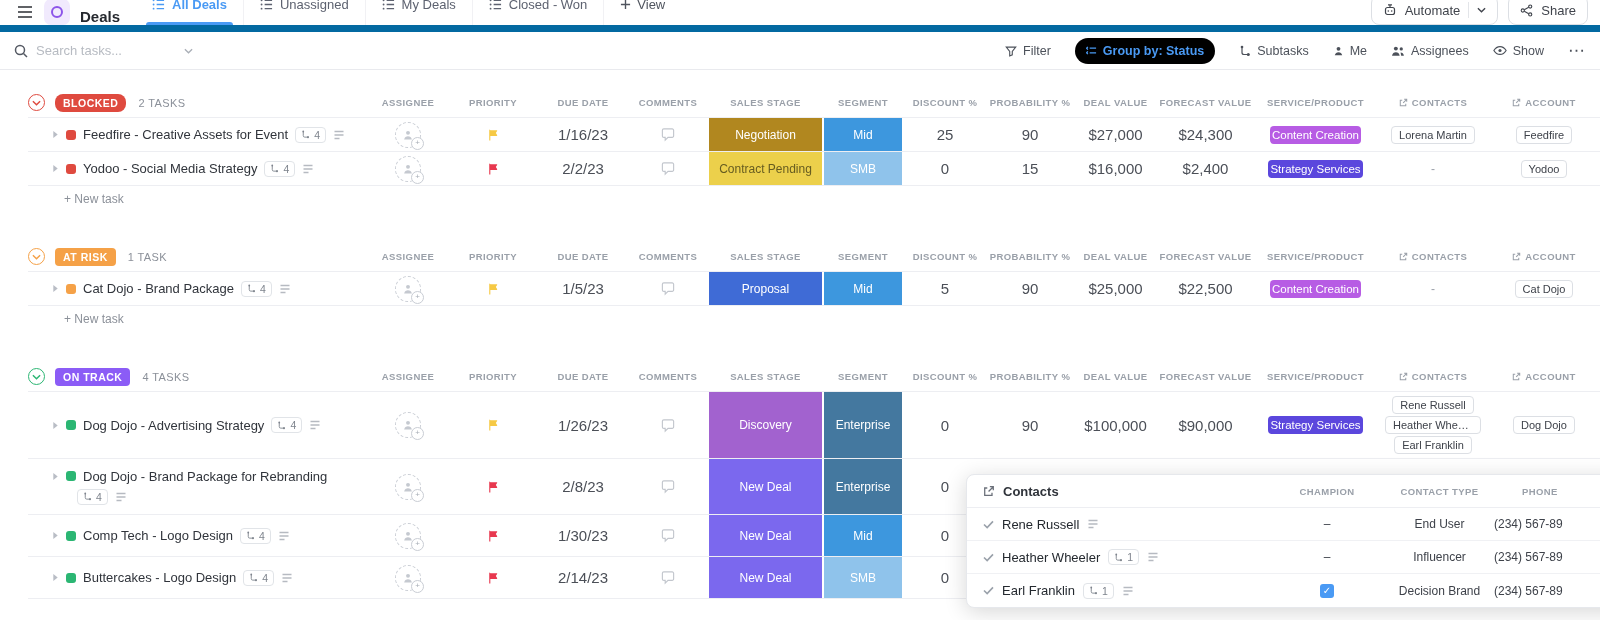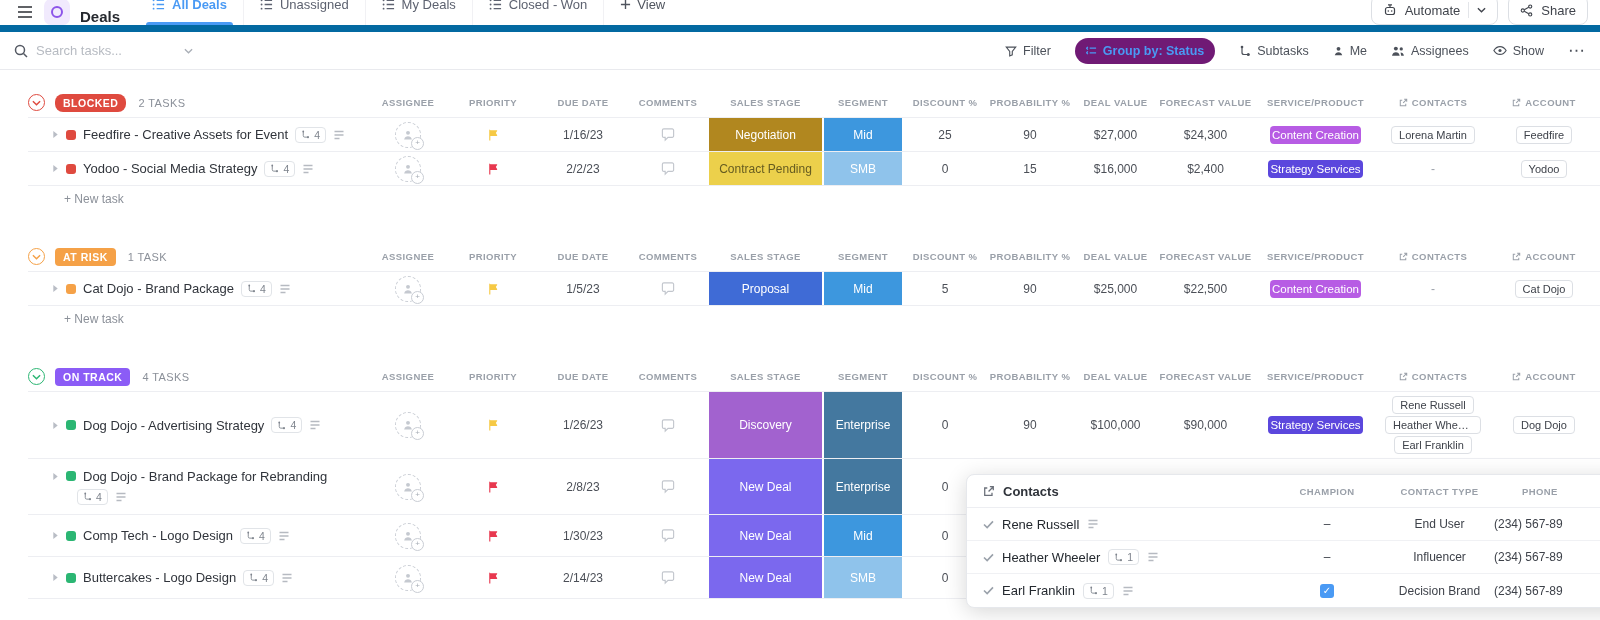--- a/index.html
+++ b/index.html
@@ -23,21 +23,21 @@
   .obtn{display:flex;align-items:center;gap:8px;height:30px;padding:0 11px;border:1px solid #dcdfe4;border-radius:8px;font-size:13px;color:#40444c;cursor:pointer;background:#fff}
   .obtn .sep{width:1px;height:16px;background:#e3e5e9}
 
   
   .toolbar{height:38px;display:flex;align-items:center;padding:0 14px;border-bottom:1px solid #e9eaee}
   .search{display:flex;align-items:center;gap:8px;width:210px;color:#545963}
   .search input{border:none;outline:none;font-size:13px;width:140px;color:#3e434c;font-family:inherit}
   .search input::placeholder{color:#b7bbc2}
   .tb-right{margin-left:auto;display:flex;align-items:center}
   .tb-item{display:flex;align-items:center;gap:6px;font-size:12.5px;color:#4c515a;margin-left:24px;cursor:pointer}
-  .tb-item.pill{background:#701a75;color:#4a9af4;border-radius:15px;padding:6px 11px;font-weight:600}
+  .tb-item.pill{background:#000000;color:#4a9af4;border-radius:15px;padding:6px 11px;font-weight:600}
   .tb-item.more{font-size:17px;color:#4c515a;letter-spacing:1px}
 
   
   .content{padding:18px 0 0 28px}
   .grid{display:grid;grid-template-columns:340px 80px 90px 90px 80px 115px 80px 84px 86px 85px 95px 125px 110px minmax(0,1fr)}
   .group{margin-bottom:30px}
   .group-header{height:30px;align-items:center;border-bottom:1px solid #edeef2}
   .gh-name{display:flex;align-items:center;gap:8px}
   .gchev{width:17px;height:17px;border-radius:50%;border:1.5px solid currentColor;display:flex;align-items:center;justify-content:center;cursor:pointer;flex:none}
   .badge{color:#fff;font-size:10.5px;font-weight:700;letter-spacing:.5px;padding:3px 8px;border-radius:4px;margin-left:2px;cursor:pointer}
@@ -54,21 +54,21 @@
   .nrow{display:flex;align-items:center;gap:7px}
   .nrow.sub-row{margin-left:25px}
   .chev{color:#b9bdc5;display:flex;cursor:pointer}
   .sq{width:10px;height:10px;border-radius:3px;flex:none;cursor:pointer}
   .tname{font-size:13px;color:#30343b;cursor:pointer;white-space:nowrap}
   .subpill{display:flex;align-items:center;gap:4px;border:1px solid #e1e4e8;border-radius:4px;padding:1px 5px;color:#7d838c;font-size:10.5px;cursor:pointer}
   .descicon{color:#b6bac1;cursor:pointer;display:flex}
   .assignee{width:26px;height:26px;border-radius:50%;border:1.5px dashed #c9cdd4;display:flex;align-items:center;justify-content:center;color:#c5c9d0;position:relative;cursor:pointer}
   .assignee::after{content:"+";position:absolute;right:-4px;bottom:-3px;width:11px;height:11px;background:#fff;border:1px solid #c9cdd4;border-radius:50%;font-size:8px;line-height:9px;text-align:center;color:#a7adb6}
   .flagcell{cursor:pointer}
-  .due,.num{font-size:12px;color:#4b4f57;cursor:pointer}
+  .due,.num{font-size:15px;color:#4b4f57;cursor:pointer}
   .cmticon{color:#c2c6cd;cursor:pointer;display:flex}
   .fillcell{justify-content:center;font-size:12px;color:#fff;border-left:1px solid #fff;border-right:1px solid #fff;cursor:pointer}
   .spill{color:#fff;font-size:11.5px;padding:3px 2px;border-radius:4px;white-space:nowrap;cursor:pointer}
   .chipcol{flex-direction:column;gap:2px;justify-content:center;padding:4px 0}
   .chip{border:1px solid #dcdfe4;border-radius:4px;padding:2px 7px;font-size:11px;color:#3e424a;background:#fff;max-width:96px;overflow:hidden;text-overflow:ellipsis;white-space:nowrap;cursor:pointer}
   .dash{color:#9aa0a9;font-size:12px}
   .newtask{height:26px;display:flex;align-items:center;padding-left:36px;color:#8b9099;font-size:12px;cursor:pointer}
 
   
   .popup{position:absolute;left:966px;top:474px;width:690px;height:134px;background:#fff;border:1px solid #e6e8ec;

